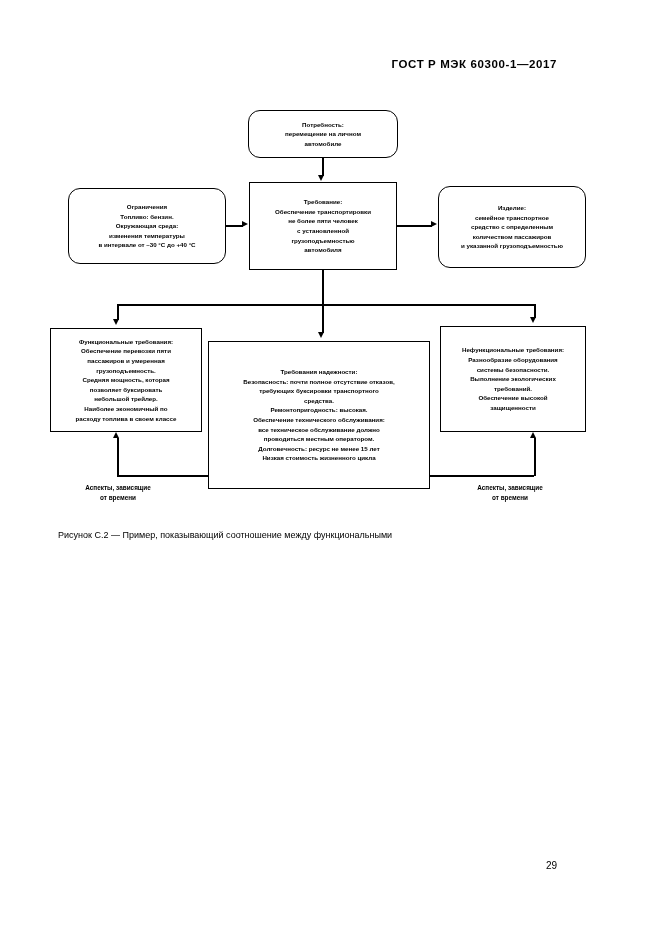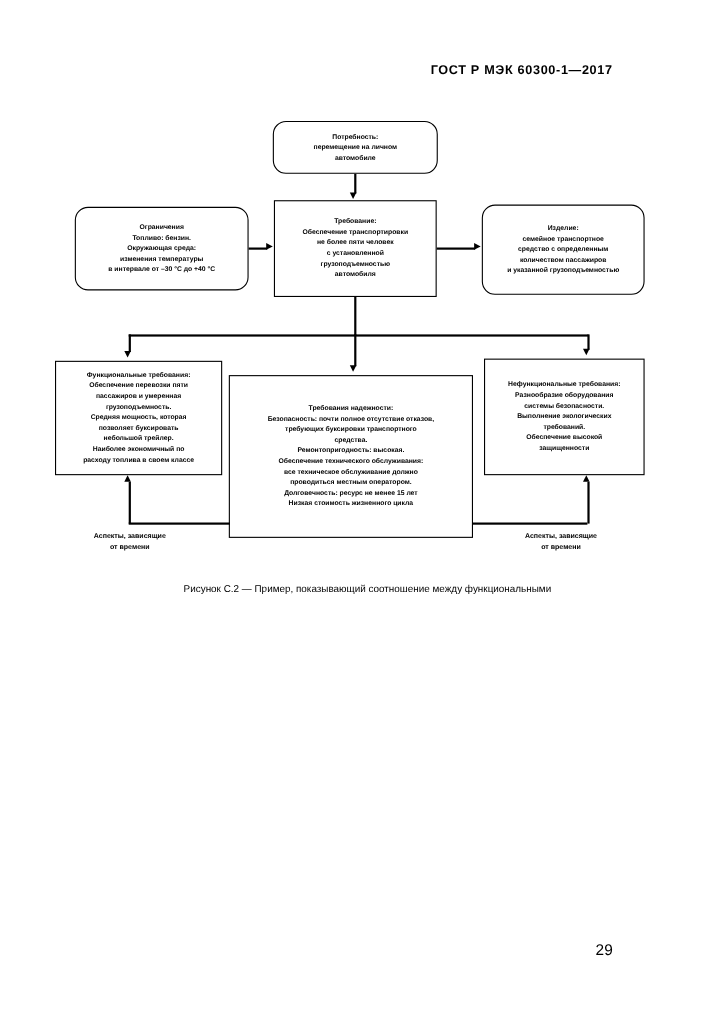--- a/index.html
+++ b/index.html
@@ -105,33 +105,33 @@
   }
   #label-left  { left: 58px;  top: 483px; width: 120px; }
   #label-right { left: 450px; top: 483px; width: 120px; }
 
   
   .caption {
     position: absolute;
     left: 58px;
     top: 528px;
     width: 552px;
-    text-align: center;
+    text-align: left;
     font-size: 9px;
     line-height: 1.65;
     color: #000;
   }
   .caption .cap-line { display: block; }
 
   
   .page-number {
     position: absolute;
     right: 62px;
     bottom: 64px;
-    font-size: 14px;
+    font-size: 10px;
     color: #000;
   }
 </style>
 </head>
 <body>
 
 <div class="page">
 
   <div class="std-header">ГОСТ Р МЭК 60300-1—2017</div>
 

